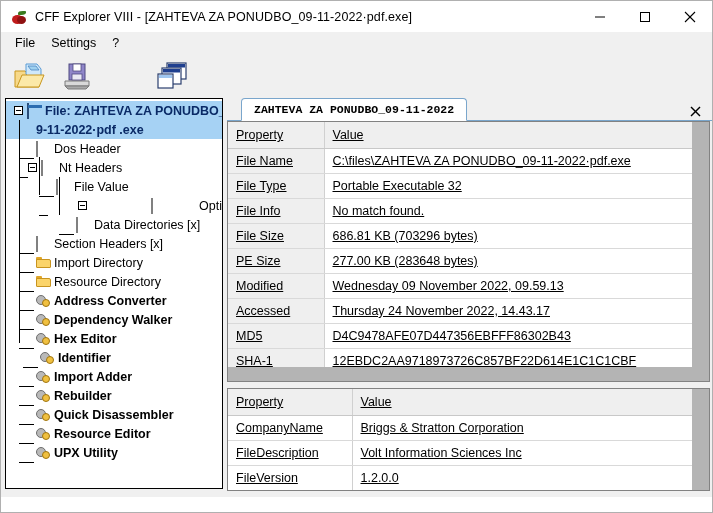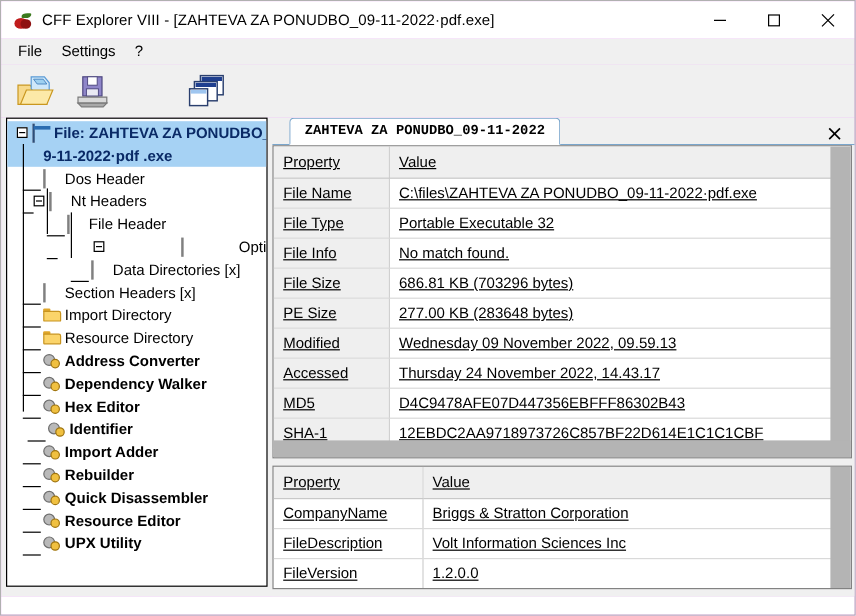--- a/index.html
+++ b/index.html
@@ -12,21 +12,21 @@
     height: 513px;
     overflow: hidden;
     font-family: "Liberation Sans", sans-serif;
     font-size: 12px;
     color: #000000;
   }
   .app-window {
     position: relative;
     width: 713px;
     height: 513px;
-    background: #f0abfc;
+    background: #7dd3fc;
     box-sizing: border-box;
     border: 1px solid #b0b0b0;
     display: flex;
     flex-direction: column;
   }
 
   
   .titlebar {
     height: 31px;
     background: #ffffff;
@@ -501,21 +501,21 @@
           <span class="ind" style="width:4px"></span>
           <span class="ico16"><span class="ico-doc16"></span></span>
           <span class="lbl">Nt Headers</span>
         </div>
 
         <div class="tree-row" style="padding-left:2px;">
           <span class="ind" style="width:48px; position:relative;">
             <span class="hline" style="left:31px; top:9px; width:15px;"></span>
           </span>
           <span class="ico16"><span class="ico-doc16"></span></span>
-          <span class="lbl">File Header</span>
+          <span class="lbl">File Value</span>
         </div>
 
         <div class="tree-row" style="padding-left:2px;gap:30px;">
           <span class="ind" style="width:40px; position:relative;">
             <span class="hline" style="left:31px; top:9px; width:9px;"></span>
           </span>
           <span class="exp-box"></span>
           <span class="ind" style="width:4px"></span>
           <span class="ico16"><span class="ico-doc16"></span></span>
           <span class="lbl">Optional Header</span>

